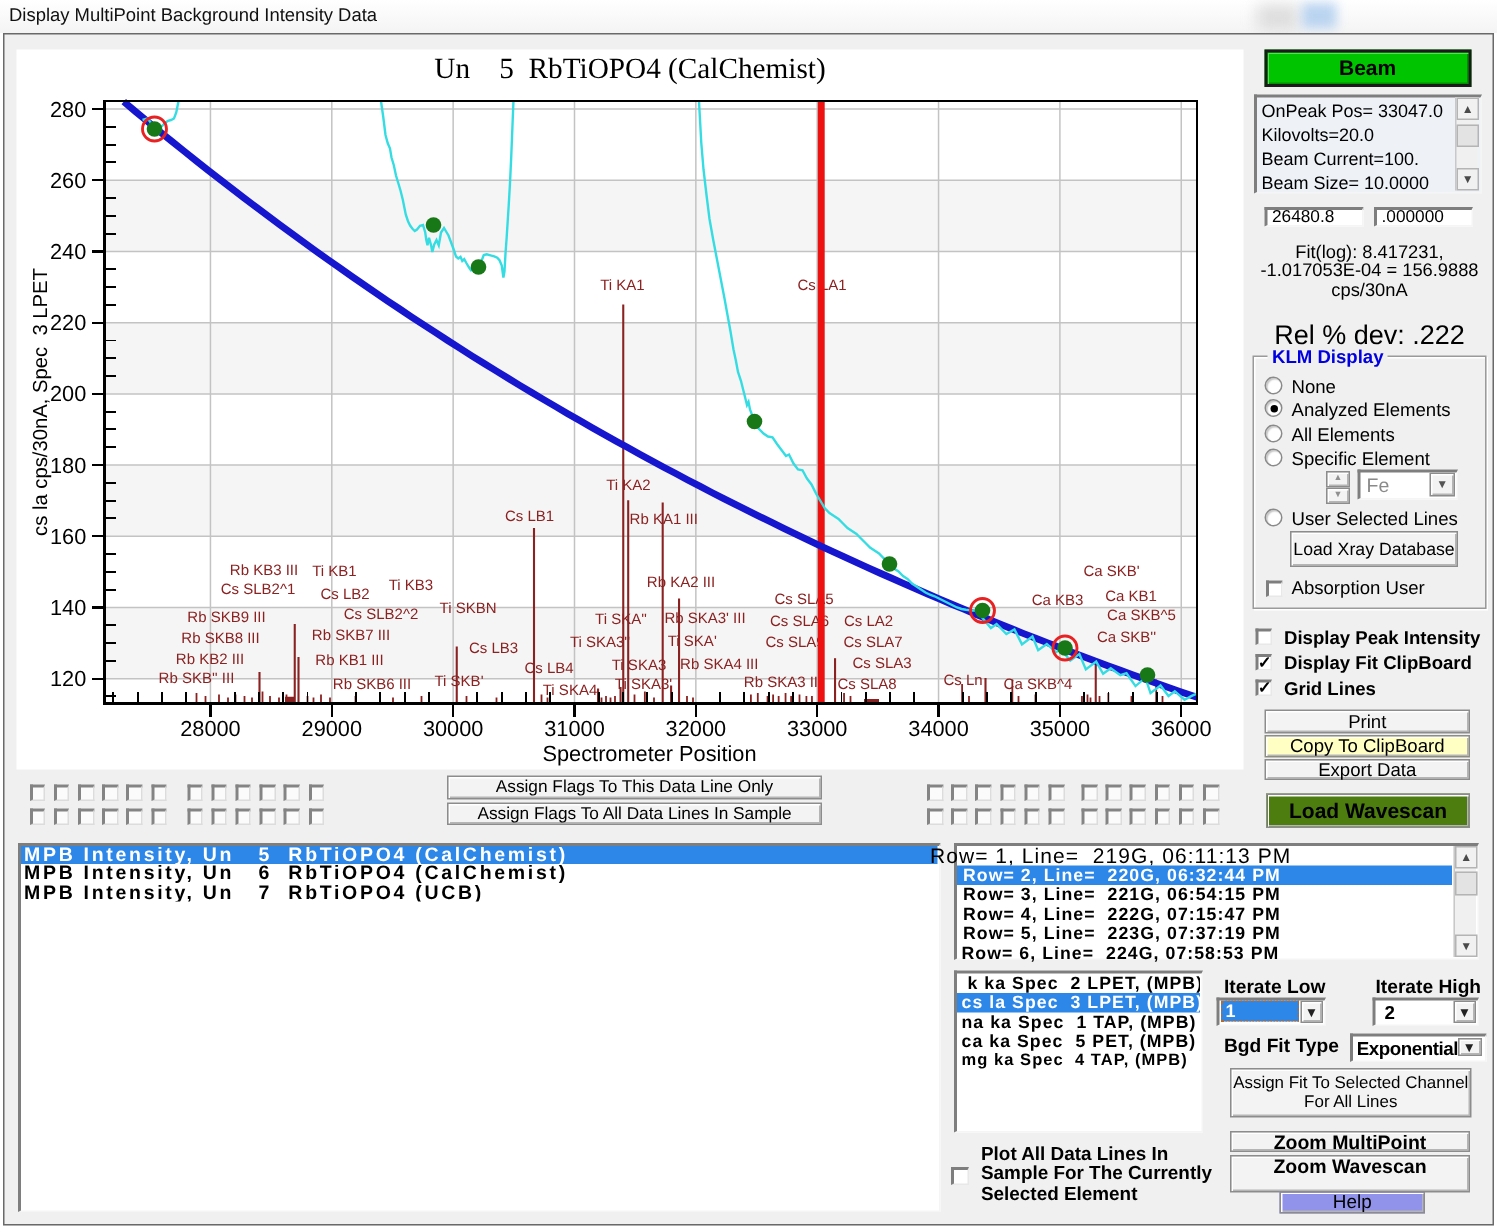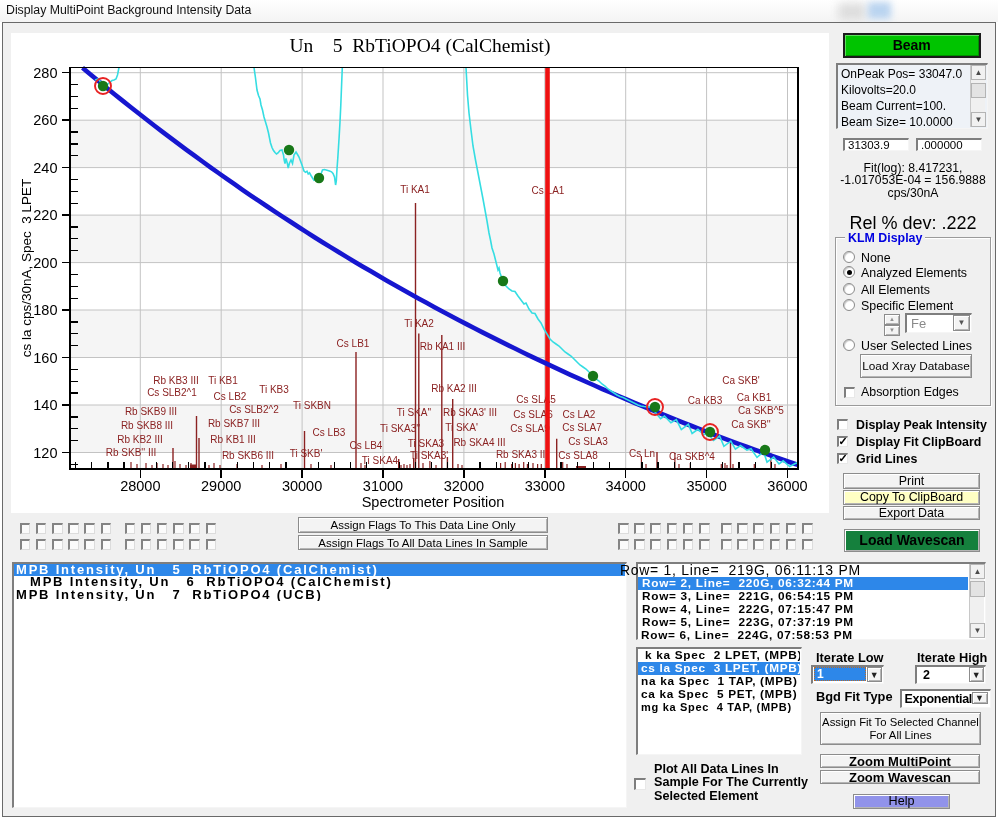--- a/index.html
+++ b/index.html
@@ -282,21 +282,21 @@
   </svg>
 
 <div style="position:absolute;left:842.5px;top:33px;width:138.5px;height:24.5px;background:#00c400;border:2px solid #1b1b1b;box-shadow:inset 1px 1px 0 #5ddd5d,inset -1px -1px 0 #009000;text-align:center;font-weight:bold;font-size:14px;line-height:20px;color:#000">Beam</div>
 <div class="sunk" style="left:836px;top:63px;width:152px;height:66px;background:#eef2f7"></div>
 <div class="lbl" style="left:841px;top:66px;font-size:12px;line-height:16px">OnPeak Pos= 33047.0<br>Kilovolts=20.0<br>Beam Current=100.<br>Beam Size= 10.0000</div>
 <div class="sb" style="left:970px;top:65px;height:62px">
 <div class="sbtn" style="top:0;font-size:8px;line-height:14px">▲</div>
 <div class="sbtn" style="top:18px;height:15px;background:#e3e3e3"></div>
 <div class="sbtn" style="top:47px;font-size:8px;line-height:14px">▼</div>
   </div>
-<div class="sunk" style="left:843px;top:137.5px;width:66px;height:13px;font-size:11.5px;line-height:10px;padding-left:3px">31303.9</div>
+<div class="sunk" style="left:843px;top:137.5px;width:66px;height:13px;font-size:11.5px;line-height:10px;padding-left:3px">26480.8</div>
 <div class="sunk" style="left:916px;top:137.5px;width:66px;height:13px;font-size:11.5px;line-height:10px;padding-left:3px">.000000</div>
 <div class="lbl" style="left:832px;top:161.5px;width:162px;text-align:center;font-size:12.2px;line-height:12.7px">Fit(log): 8.417231,<br>-1.017053E-04 = 156.9888<br>cps/30nA</div>
 <div class="lbl" style="left:832px;top:212.5px;width:162px;text-align:center;font-size:18px">Rel % dev: .222</div>
 <div style="position:absolute;left:835px;top:237px;width:156px;height:169px;border:1px solid #9a9a9a;box-shadow:1px 1px 0 #fff,inset 1px 1px 0 #fff"></div>
 <div class="lbl" style="left:845px;top:231px;background:#f0f0f0;padding:0 3px;color:#0000e0;font-weight:bold;font-size:12.4px">KLM Display</div>
 <div class="radio" style="left:843px;top:251px"></div>
 <div class="lbl" style="left:861px;top:250.5px;font-size:12.4px">None</div>
 <div class="radio" style="left:843px;top:266px"></div>
 <div style="position:absolute;left:846.5px;top:269.5px;width:5px;height:5px;border-radius:50%;background:#000"></div>
 <div class="lbl" style="left:861px;top:265.5px;font-size:12.4px">Analyzed Elements</div>
@@ -306,33 +306,33 @@
 <div class="lbl" style="left:861px;top:298.5px;font-size:12.4px">Specific Element</div>
 <div class="btn" style="left:884px;top:314px;width:16px;height:10.5px;font-size:6px;line-height:8px;color:#909090">▲</div>
 <div class="btn" style="left:884px;top:325px;width:16px;height:10.5px;font-size:6px;line-height:8px;color:#909090">▼</div>
 <div class="sunk" style="left:905px;top:313px;width:67px;height:20px"></div>
 <div class="lbl" style="left:911px;top:316px;color:#8a8a8a;font-size:13px">Fe</div>
 <div class="btn" style="left:953px;top:315px;width:17px;height:16px;font-size:8px;line-height:14px;color:#555">▼</div>
 <div class="radio" style="left:843px;top:339px"></div>
 <div class="lbl" style="left:861px;top:338.5px;font-size:12.4px">User Selected Lines</div>
 <div class="btn" style="left:860px;top:354px;width:112px;height:24px;font-size:11.8px;line-height:22px;white-space:nowrap;overflow:hidden">Load Xray Database</div>
 <div class="chk" style="left:844px;top:387px"></div>
-<div class="lbl" style="left:861px;top:385px;font-size:12.4px">Absorption Edges</div>
+<div class="lbl" style="left:861px;top:385px;font-size:12.4px">Absorption User</div>
 <div class="chk" style="left:837px;top:419.4px"></div>
 <div class="lbl" style="left:856px;top:418.3px;font-size:12.4px;font-weight:bold">Display Peak Intensity</div>
 <div class="chk" style="left:837px;top:436.4px"></div>
 <div class="lbl" style="left:856px;top:435.3px;font-size:12.4px;font-weight:bold">Display Fit ClipBoard</div>
 <div class="chk" style="left:837px;top:453.4px"></div>
 <div class="lbl" style="left:856px;top:452.3px;font-size:12.4px;font-weight:bold">Grid Lines</div>
 <div class="lbl" style="left:838.5px;top:434.5px;font-size:11px;font-weight:bold">✓</div>
 <div class="lbl" style="left:838.5px;top:451.5px;font-size:11px;font-weight:bold">✓</div>
 <div class="btn" style="left:843px;top:472.5px;width:137px;height:16px;font-size:12.4px;line-height:14px">Print</div>
 <div class="btn" style="left:843px;top:490px;width:137px;height:14.5px;font-size:12.4px;line-height:13px;background:#ffffc4">Copy To ClipBoard</div>
 <div class="btn" style="left:843px;top:505.5px;width:137px;height:14.5px;font-size:12.4px;line-height:13px">Export Data</div>
-<div class="btn" style="left:844px;top:529px;width:136px;height:23px;background:#15803d;font-weight:bold;font-size:14px;line-height:21px">Load Wavescan</div>
+<div class="btn" style="left:844px;top:529px;width:136px;height:23px;background:#4d7c0f;font-weight:bold;font-size:14px;line-height:21px">Load Wavescan</div>
 
 <div class="cb" style="left:19.6px;top:523.2px"></div>
 <div class="cb" style="left:35.8px;top:523.2px"></div>
 <div class="cb" style="left:52.0px;top:523.2px"></div>
 <div class="cb" style="left:68.2px;top:523.2px"></div>
 <div class="cb" style="left:84.4px;top:523.2px"></div>
 <div class="cb" style="left:100.6px;top:523.2px"></div>
 <div class="cb" style="left:19.6px;top:539.3px"></div>
 <div class="cb" style="left:35.8px;top:539.3px"></div>
 <div class="cb" style="left:52.0px;top:539.3px"></div>
@@ -373,21 +373,21 @@
 <div class="cb" style="left:737.2px;top:539.3px"></div>
 <div class="cb" style="left:753.4px;top:539.3px"></div>
 <div class="cb" style="left:769.6px;top:539.3px"></div>
 <div class="cb" style="left:785.8px;top:539.3px"></div>
 <div class="cb" style="left:802.0px;top:539.3px"></div>
 <div class="btn" style="left:298px;top:517px;width:250px;height:15.5px;font-size:11.5px;line-height:14px">Assign Flags To This Data Line Only</div>
 <div class="btn" style="left:298px;top:534.5px;width:250px;height:15.5px;font-size:11.5px;line-height:14px">Assign Flags To All Data Lines In Sample</div>
 
 <div class="sunk" style="left:12px;top:562px;width:615px;height:246px"></div>
 <div style="position:absolute;left:14px;top:563.5px;width:611px;height:12.5px;background:#2d87e9;color:#fff;letter-spacing:1.8px;font-weight:bold;font-size:13px;line-height:12.5px;white-space:pre;padding-left:2px;overflow:hidden">MPB Intensity, Un   5  RbTiOPO4 (CalChemist)</div>
-<div style="position:absolute;left:14px;top:576.0px;width:611px;height:12.5px;color:#000;letter-spacing:1.8px;font-weight:bold;font-size:13px;line-height:12.5px;white-space:pre;padding-left:16px;overflow:hidden">MPB Intensity, Un   6  RbTiOPO4 (CalChemist)</div>
+<div style="position:absolute;left:14px;top:576.0px;width:611px;height:12.5px;color:#000;letter-spacing:1.8px;font-weight:bold;font-size:13px;line-height:12.5px;white-space:pre;padding-left:2px;overflow:hidden">MPB Intensity, Un   6  RbTiOPO4 (CalChemist)</div>
 <div style="position:absolute;left:14px;top:588.5px;width:611px;height:12.5px;color:#000;letter-spacing:1.8px;font-weight:bold;font-size:13px;line-height:12.5px;white-space:pre;padding-left:2px;overflow:hidden">MPB Intensity, Un   7  RbTiOPO4 (UCB)</div>
 
 <div class="sunk" style="left:636px;top:562px;width:350px;height:78px"></div>
 <div style="position:absolute;left:616px;top:564.0px;width:330px;height:13px;color:#000;letter-spacing:0.7px;font-weight:normal;font-size:14px;line-height:13px;white-space:pre;padding-left:4px;overflow:hidden">Row= 1, Line=  219G, 06:11:13 PM</div>
 <div style="position:absolute;left:638px;top:577.0px;width:330px;height:13px;background:#2d87e9;color:#fff;letter-spacing:0.7px;font-weight:bold;font-size:11.8px;line-height:13px;white-space:pre;padding-left:4px;overflow:hidden">Row= 2, Line=  220G, 06:32:44 PM</div>
 <div style="position:absolute;left:638px;top:590.0px;width:330px;height:13px;color:#000;letter-spacing:0.7px;font-weight:bold;font-size:11.8px;line-height:13px;white-space:pre;padding-left:4px;overflow:hidden">Row= 3, Line=  221G, 06:54:15 PM</div>
 <div style="position:absolute;left:638px;top:603.0px;width:330px;height:13px;color:#000;letter-spacing:0.7px;font-weight:bold;font-size:11.8px;line-height:13px;white-space:pre;padding-left:4px;overflow:hidden">Row= 4, Line=  222G, 07:15:47 PM</div>
 <div style="position:absolute;left:638px;top:616.0px;width:330px;height:13px;color:#000;letter-spacing:0.7px;font-weight:bold;font-size:11.8px;line-height:13px;white-space:pre;padding-left:4px;overflow:hidden">Row= 5, Line=  223G, 07:37:19 PM</div>
 <div style="position:absolute;left:638px;top:629.0px;width:386px;height:13px;color:#000;letter-spacing:0.7px;font-weight:bold;font-size:11.8px;line-height:13px;white-space:pre;padding-left:3px;overflow:hidden">Row= 6, Line=  224G, 07:58:53 PM</div>
 <div class="sb" style="left:969px;top:564px;height:74px">
@@ -407,15 +407,15 @@
 <div class="sunk" style="left:811px;top:664.5px;width:73px;height:19.5px"></div>
 <div style="position:absolute;left:814px;top:667px;width:52px;height:14px;background:#2d87e9;border:1px dotted #b86a2a;color:#fff;font-weight:bold;font-size:12px;line-height:12px;padding-left:2px">1</div>
 <div class="btn" style="left:866.5px;top:666.5px;width:15.5px;height:15.5px;font-size:9px;line-height:14px;color:#222">▼</div>
 <div class="sunk" style="left:915px;top:664.5px;width:71px;height:19.5px;font-weight:bold;font-size:12.5px;line-height:17px;padding-left:6px">2</div>
 <div class="btn" style="left:968.5px;top:666.5px;width:15.5px;height:15.5px;font-size:9px;line-height:14px;color:#222">▼</div>
 <div class="lbl" style="left:816px;top:689px;font-size:12.8px;font-weight:bold">Bgd Fit Type</div>
 <div class="sunk" style="left:899.5px;top:689px;width:91.5px;height:18.5px;font-size:12.5px;font-weight:bold;line-height:16px;padding-left:3px;letter-spacing:-0.3px;overflow:hidden">Exponential</div>
 <div class="btn" style="left:971.5px;top:691.5px;width:16px;height:12.5px;font-size:9px;line-height:11px;color:#222">▼</div>
 <div class="btn" style="left:820px;top:712px;width:161px;height:33px;font-size:11.3px;line-height:13.5px;padding-top:2.5px;white-space:nowrap">Assign Fit To Selected Channel<br>For All Lines</div>
 <div class="btn" style="left:820px;top:753.5px;width:160px;height:14.5px;font-weight:bold;font-size:13px;line-height:13px">Zoom MultiPoint</div>
-<div class="btn" style="left:820px;top:769.5px;width:160px;height:14px;font-weight:bold;font-size:13px;line-height:13px">Zoom Wavescan</div>
+<div class="btn" style="left:820px;top:769.5px;width:160px;height:25px;font-weight:bold;font-size:13px;line-height:13px">Zoom Wavescan</div>
 <div class="btn" style="left:853px;top:794px;width:97px;height:14.5px;background:#9193ea;font-size:12.6px;line-height:13px">Help</div>
 <div class="chk" style="left:634px;top:778px;width:12px;height:12px"></div>
 <div class="lbl" style="left:654px;top:762.5px;font-size:12.6px;font-weight:bold;line-height:13.5px">Plot All Data Lines In<br>Sample For The Currently<br>Selected Element</div>
 </body></html>

